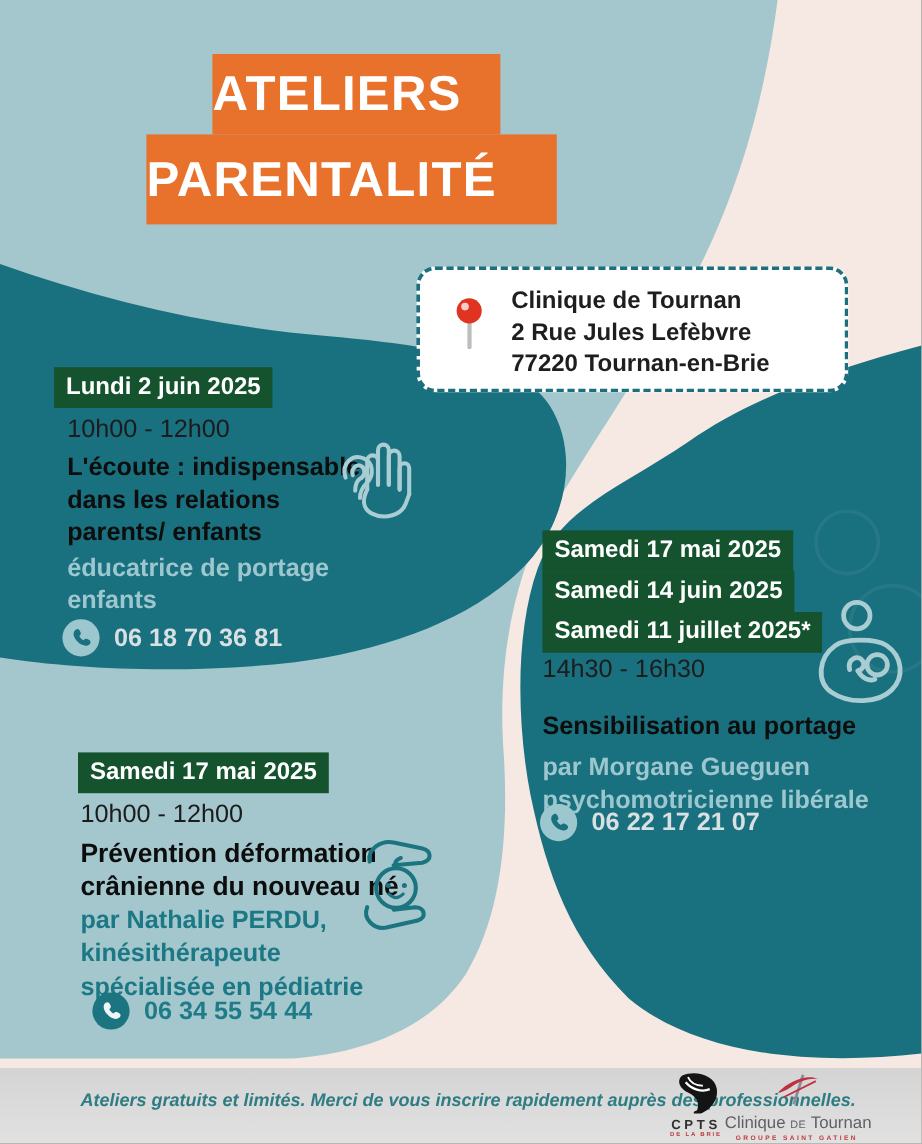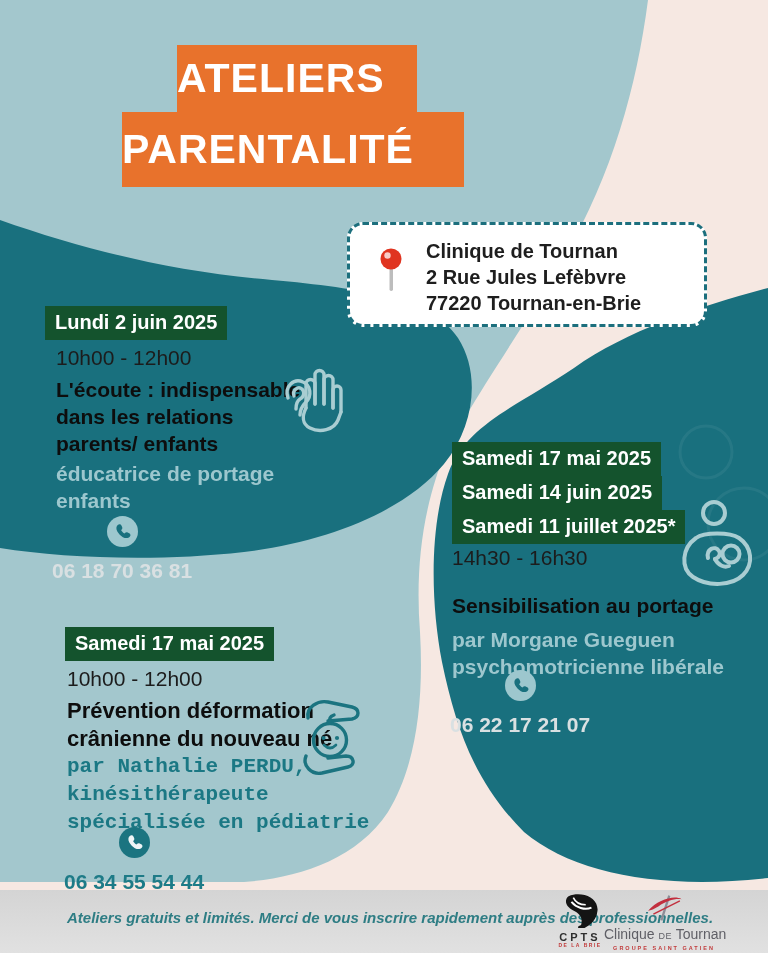--- a/index.html
+++ b/index.html
@@ -16,22 +16,22 @@
   
   .loc-box{position:absolute;left:347px;top:222px;width:360px;height:105px;background:#ffffff;
     border:3px dashed #1c6f7d;border-radius:16px;box-sizing:border-box;}
   .loc-text{position:absolute;left:76px;top:13px;font-size:20px;line-height:26px;font-weight:600;color:#1e1e1e;}
   
   .badge{position:absolute;background:#14532d;color:#fff;font-weight:700;font-size:20px;line-height:1;
     padding:6px 10px 8px;white-space:nowrap;}
   .time{position:absolute;font-size:21px;font-weight:500;color:#1c1c1c;line-height:24px;white-space:pre;}
   .topic{position:absolute;font-size:21px;font-weight:700;color:#0d0d0d;line-height:27px;}
   .presenter-light{position:absolute;font-size:21px;font-weight:600;color:#9dc7ce;line-height:27px;}
-  .presenter-teal{position:absolute;font-size:21px;font-weight:700;color:#1b7884;line-height:28px;font-family:Liberation Mono, monospace;}
-  .phone-row{position:absolute;display:flex;align-items:center;gap:12px;flex-direction:column;}
+  .presenter-teal{position:absolute;font-size:21px;font-weight:700;color:#1b7884;line-height:28px;}
+  .phone-row{position:absolute;display:flex;align-items:center;gap:12px;}
   .phone-circle{width:31px;height:31px;border-radius:50%;display:flex;align-items:center;justify-content:center;flex:none;}
   .phone-circle.light{background:#9dc7ce;}
   .phone-circle.dark{background:#1b7480;}
   .phone-num-light{font-size:21px;font-weight:700;color:#d9e0e2;}
   .phone-num-teal{font-size:21px;font-weight:700;color:#1e7b87;}
   
   #footer{position:absolute;left:0;top:890px;width:768px;height:63px;
     background:linear-gradient(#d4d4d4,#e1e1e1);}
   #footer-note{position:absolute;left:67px;top:19px;font-size:15px;font-style:italic;font-weight:600;color:#2e7d84;}
   .logo-cpts{position:absolute;left:548px;top:3px;width:64px;text-align:center;}
@@ -140,21 +140,21 @@
   <div class="time" style="left:67px;top:667px;">10h00 - 12h00</div>
   <div class="topic" style="left:67px;top:697px;font-size:22px;line-height:28px;">
     <span class="line">Prévention déformation</span>
     <span class="line">crânienne du nouveau né</span>
   </div>
   <div class="presenter-teal" style="left:67px;top:753px;">
     <span class="line">par Nathalie PERDU,</span>
     <span class="line">kinésithérapeute</span>
     <span class="line">spécialisée en pédiatrie</span>
   </div>
-  <div class="phone-row" style="left:64px;top:827px;">
+  <div class="phone-row" style="left:77px;top:827px;">
     <span class="phone-circle dark">
       <svg width="17" height="17" viewBox="0 0 22 22">
           <path fill="#eef5f6" d="M5.2 2.2 C6.8 0.9 8.8 1.5 9.6 3.2 L10.5 5.1 C11.1 6.4 10.8 7.7 9.7 8.6 L9.1 9.1 C10.1 11.1 11.7 12.7 13.7 13.7 L14.2 13.1 C15.1 12 16.4 11.7 17.7 12.3 L19.6 13.2 C21.3 14 21.9 16 20.6 17.6 C18.7 19.9 15 20.2 11.5 18.3 C8.8 16.8 5.8 13.8 4.3 11.1 C2.4 7.6 2.7 3.9 5.2 2.2 Z"></path>
         </svg>
     </span>
     <span class="phone-num-teal">06 34 55 54 44</span>
   </div>
   <svg class="abs" style="left:290px;top:692px;" width="80" height="94" viewBox="0 0 80 94">
     <g fill="none" stroke="#1b7480" stroke-width="3.4" stroke-linecap="round" stroke-linejoin="round">
       <path d="M18 26 C16 15 28 8 38 10 L62 15 C70 17 70 25 62 27 L38 29"></path>

